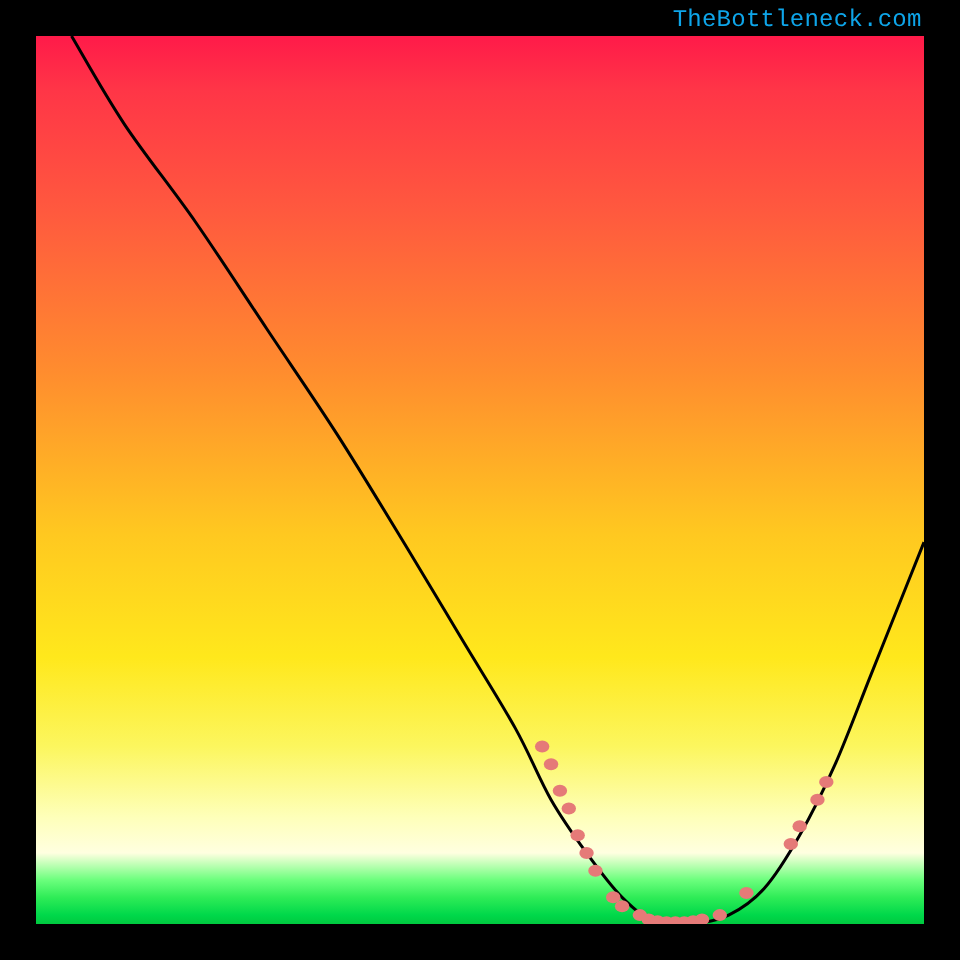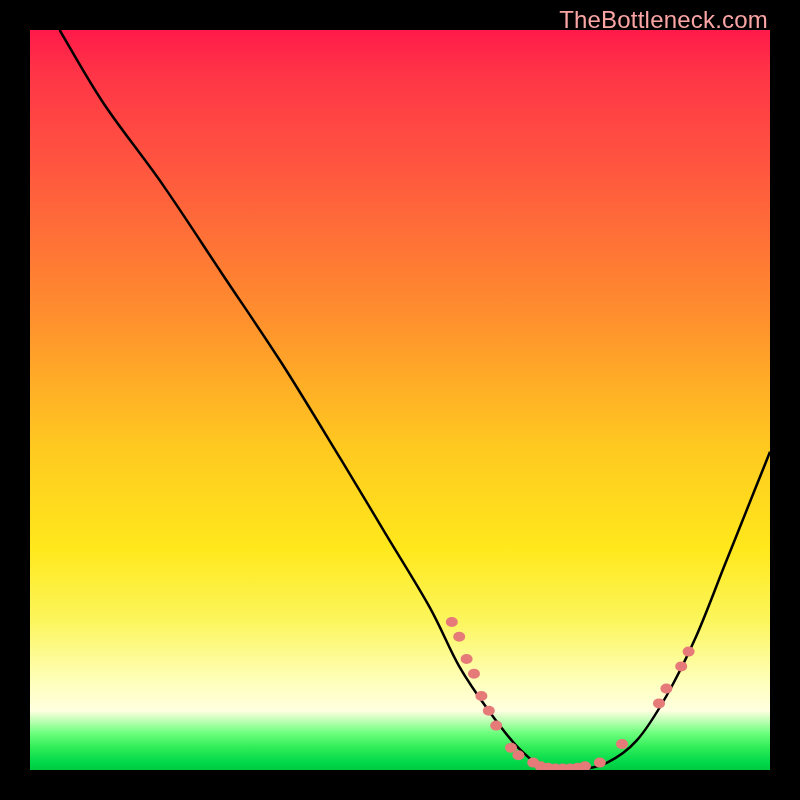--- a/index.html
+++ b/index.html
@@ -48,24 +48,25 @@
       #6dff7e 95%,
       #2fec57 97%,
       #00d84a 99%,
       #00c93f 100%
     );
   }
   .watermark {
     position: absolute;
     right: 32px;
     top: 6px;
-    color: #fca5a5;
-    font-size: 24px;
+    color: #0ea5e9;
+    font-size: 20px;
     font-weight: 500;
     letter-spacing: 0.2px;
+    font-family: Liberation Mono, monospace;
   }
   svg.curve {
     position: absolute;
     left: 0;
     top: 0;
     width: 740px;
     height: 740px;
     pointer-events: none;
   }
 </style>

